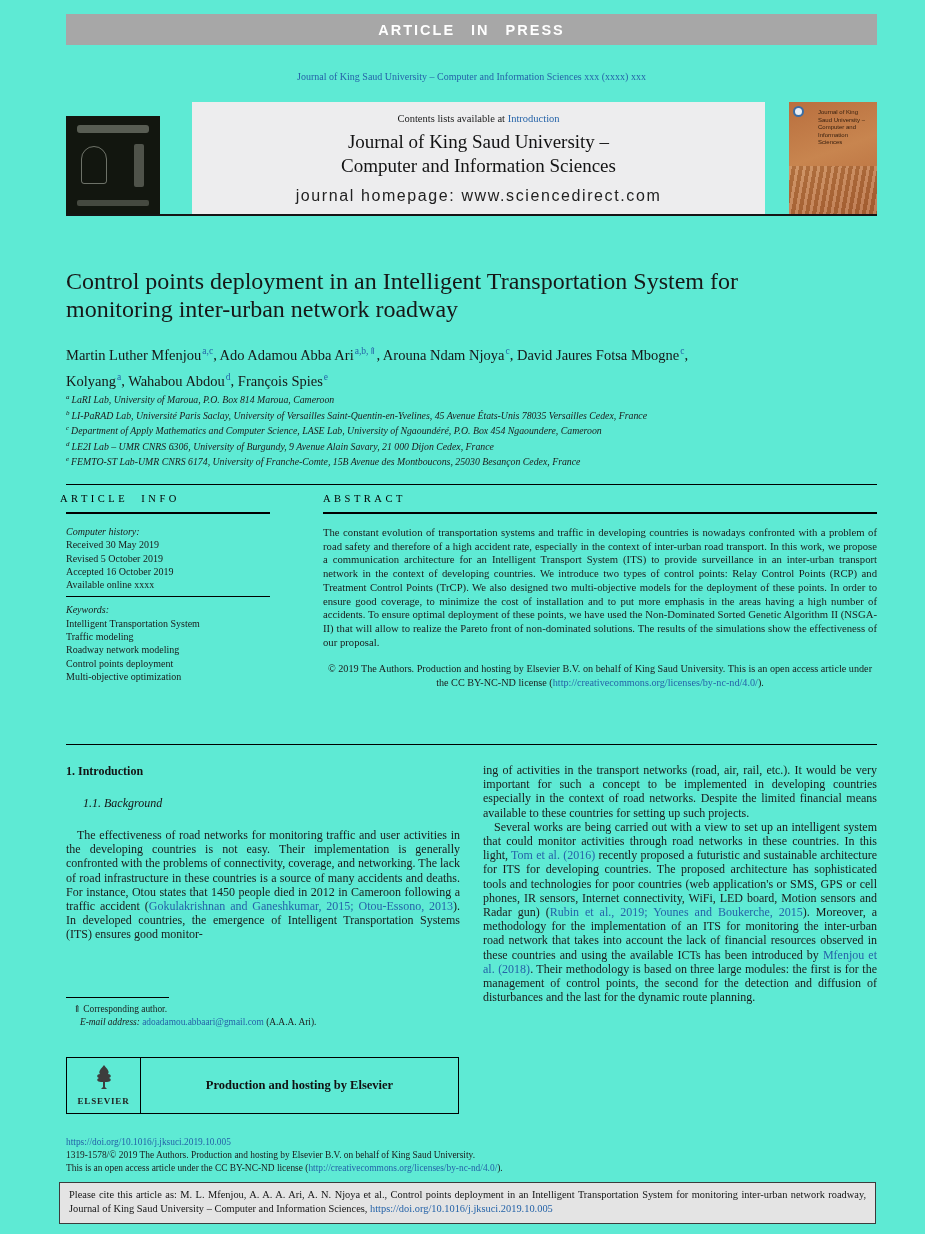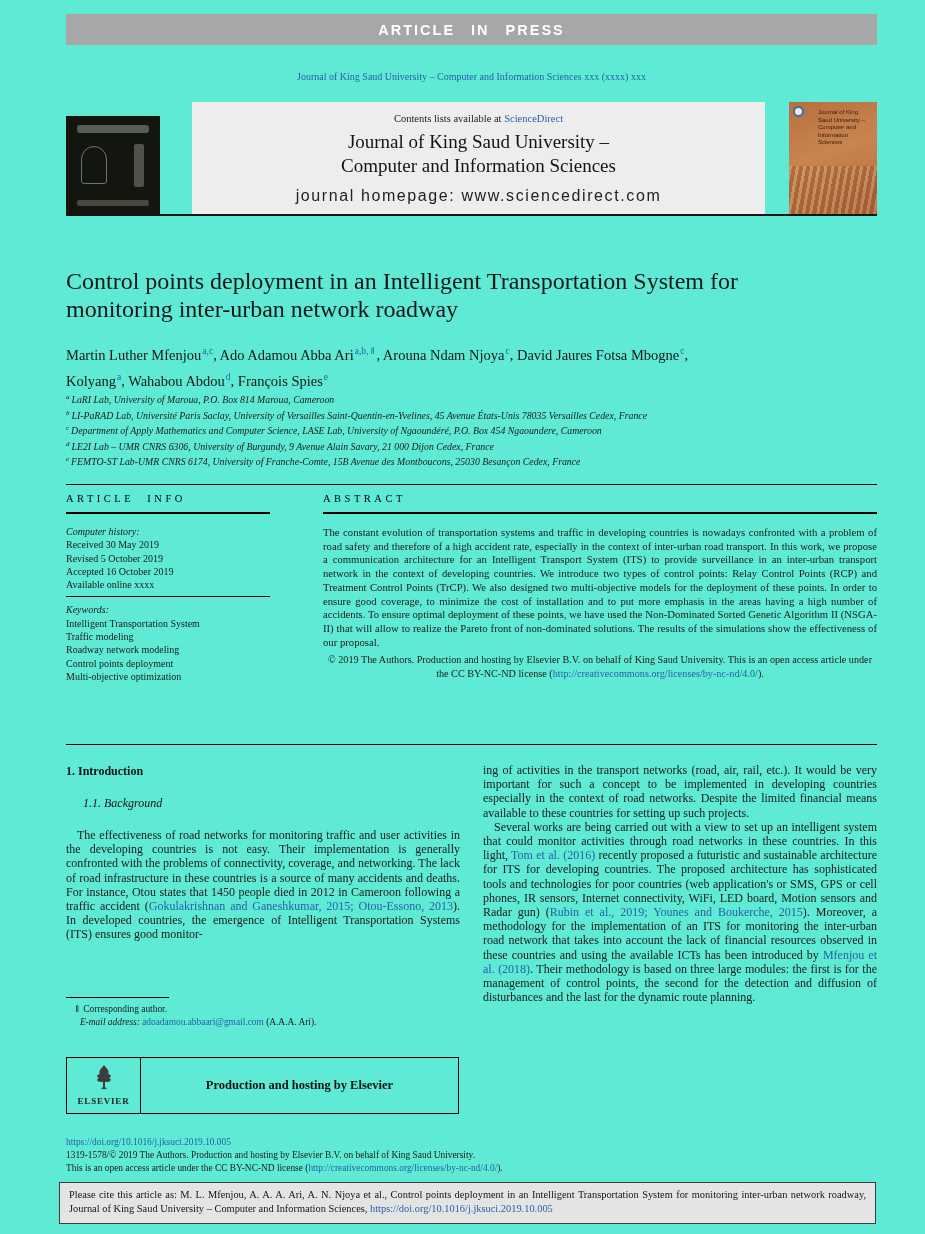--- a/index.html
+++ b/index.html
@@ -66,31 +66,31 @@
   .affils sup { font-size:7px; margin-right:2px; }
 
   
   .rule { position:absolute; background:#000; }
   .rule-info-top { left:66px; top:484px; width:811px; height:1px; }
   .rule-head-left { left:66px; top:512px; width:204px; height:2px; }
   .rule-head-right { left:323px; top:512px; width:554px; height:2px; }
   .rule-bottom { left:66px; top:744px; width:811px; height:1px; }
 
   .sec-head { position:absolute; top:493px; font-size:10.5px; letter-spacing:3.5px; word-spacing:7px; color:#000; }
-  .info-head { left:66px; }
+  .info-head { left:60px; }
   .abs-head { left:323px; }
 
   .info-col { position:absolute; left:66px; top:525px; width:204px; font-size:10px; line-height:13.3px; }
   .info-label { font-style:italic; }
   .hr-thin { border-top:1px solid #000; margin:5px 0 6px; width:100%; }
   .kw-label { margin-top:0; }
 
   .abs-col { position:absolute; left:323px; top:526px; width:554px;
     font-size:10.7px; line-height:13.7px; text-align:justify; }
-  .abs-copy { margin-top:4px; text-align:center; font-size:10.2px; line-height:13.5px; }
+  .abs-copy { margin-top:13px; text-align:center; font-size:10.2px; line-height:13.5px; }
 
   
   .col { position:absolute; top:763px; width:394px; }
   .col-left { left:66px; }
   .col-right { left:483px; }
   .col h2 { font-size:12px; font-weight:bold; margin:1px 0 17px; color:#141414; }
   .col h3 { font-size:12px; font-weight:normal; font-style:italic; margin:0 17px 17px; color:#141414; }
   .col p { font-size:12px; line-height:14.2px; text-align:justify; color:#1a1a1a; }
   .col p.indent { text-indent:11px; }
 
@@ -131,21 +131,21 @@
   <div class="journal-line">Journal of King Saud University – Computer and Information Sciences xxx (xxxx) xxx</div>
 
   <div class="uni-logo">
     <div class="u1"></div>
     <div class="u2"></div>
     <div class="u3"></div>
     <div class="u4"></div>
   </div>
 
   <div class="mast-panel">
-    <div class="contents-line"><span>Contents lists available at </span><span class="link">ScienceDirect</span></div>
+    <div class="contents-line"><span>Contents lists available at </span><span class="link">Introduction</span></div>
     <div class="mast-title">
       <div>Journal of King Saud University –</div>
       <div>Computer and Information Sciences</div>
     </div>
     <div class="homepage">journal homepage: www.sciencedirect.com</div>
   </div>
 
   <div class="cover">
     <div class="cover-circ"></div>
     <div class="cover-caption">Journal of King Saud University – Computer and Information Sciences</div>

